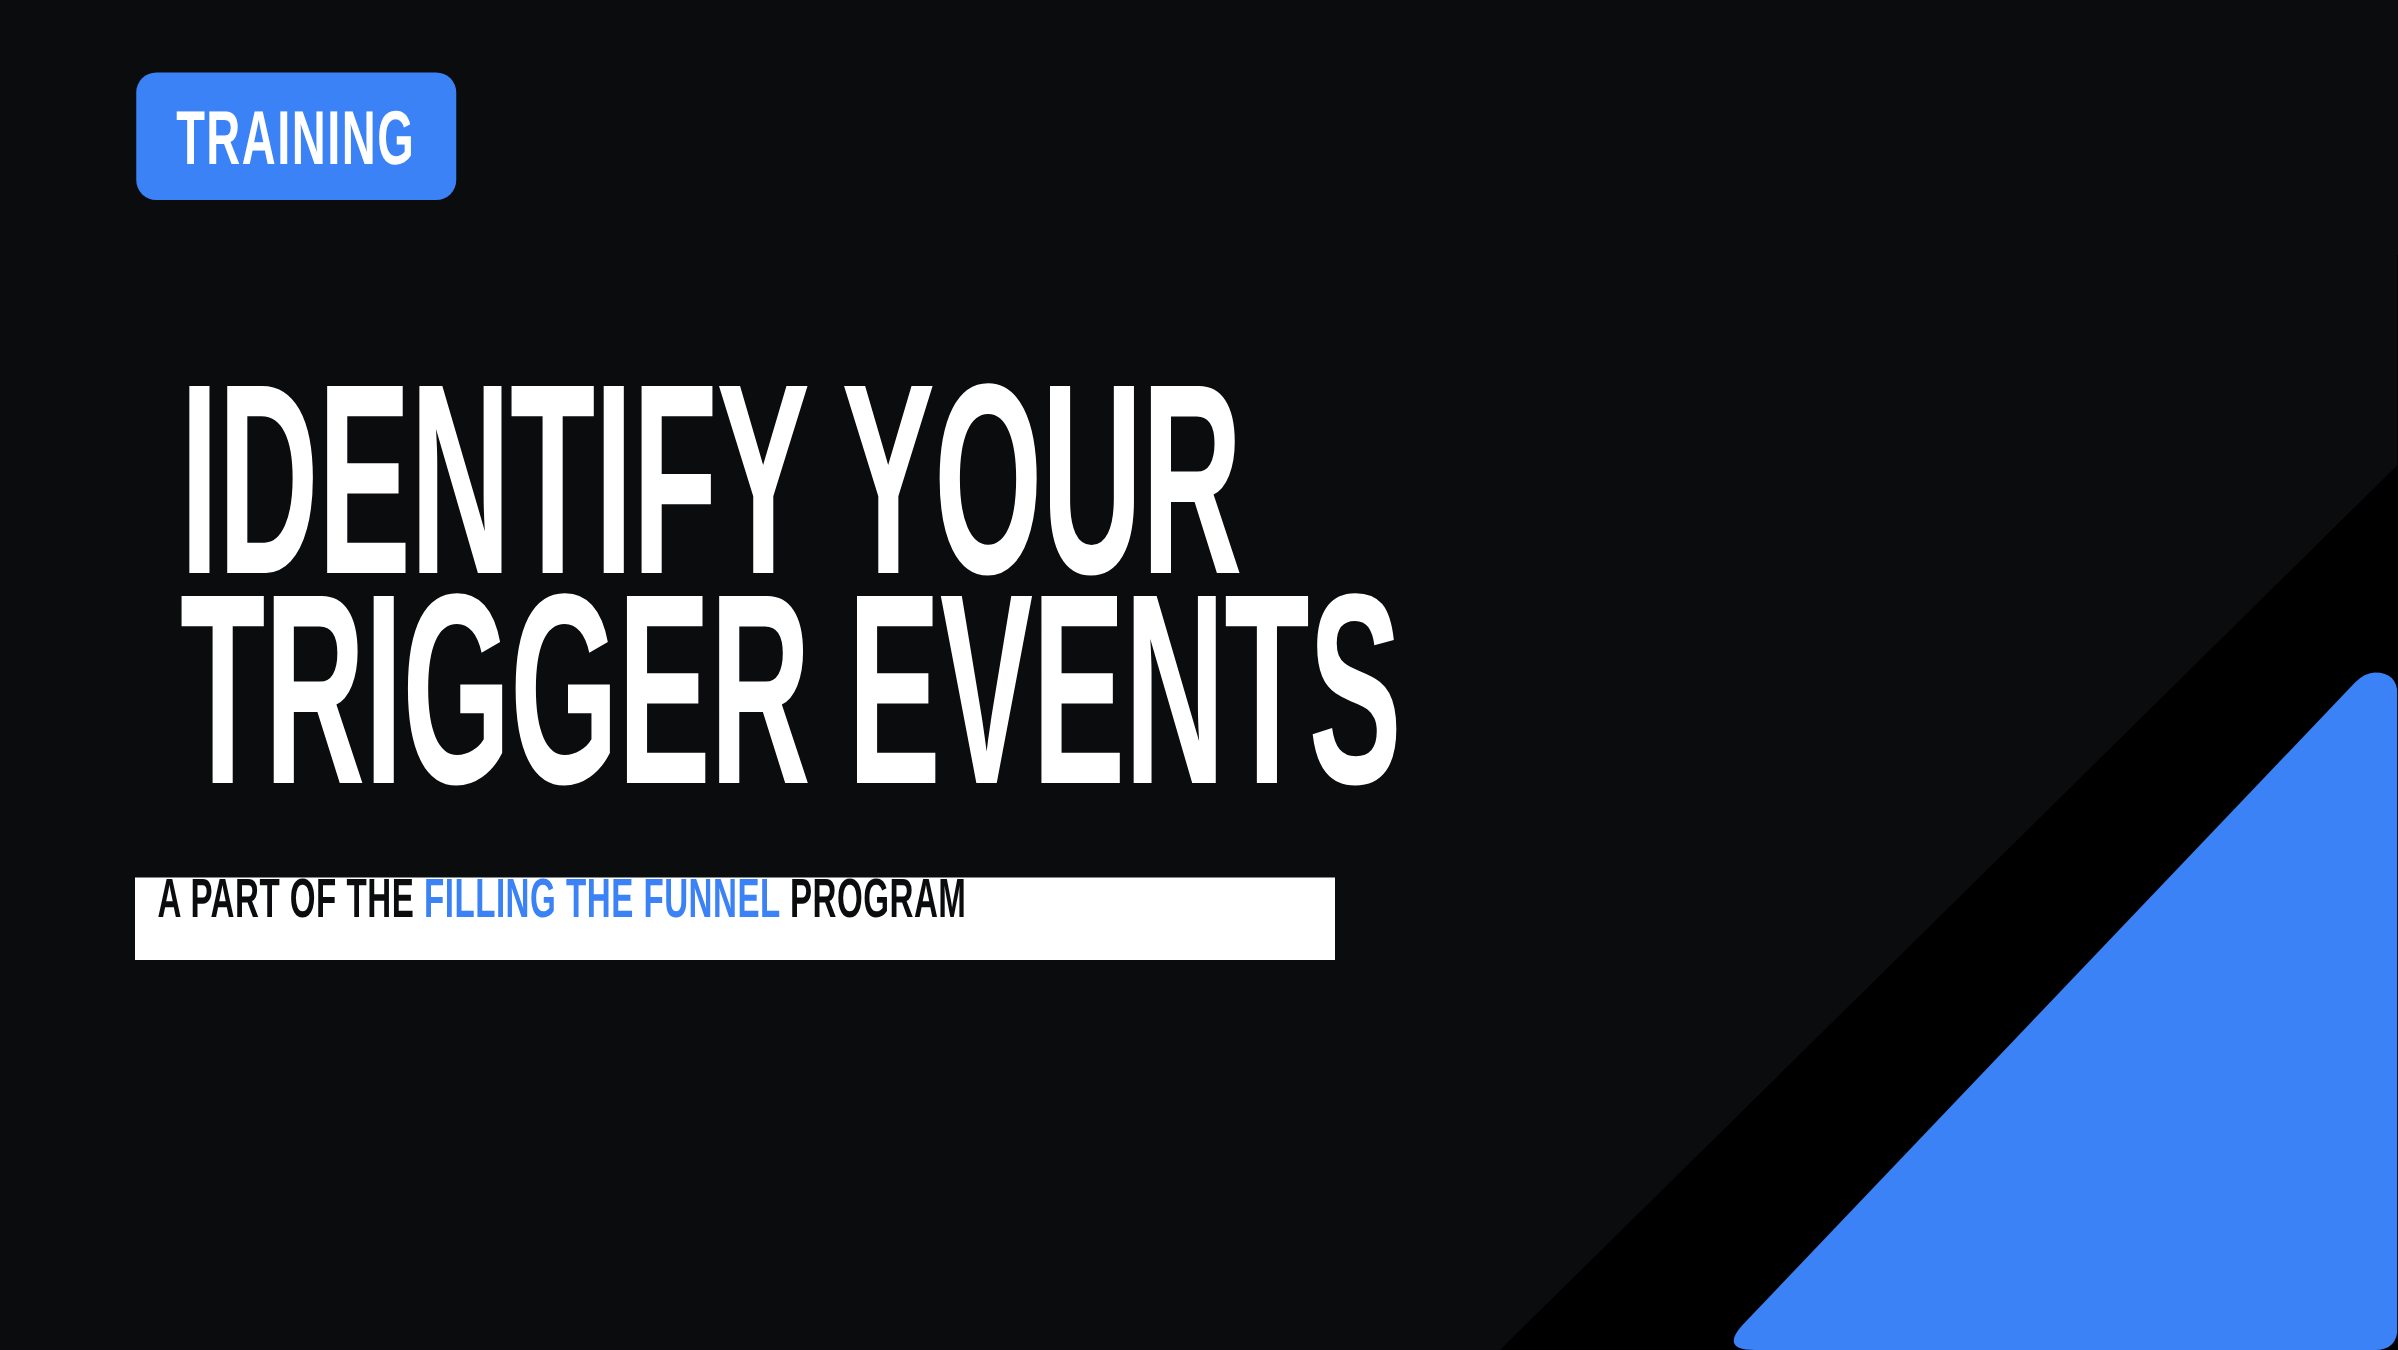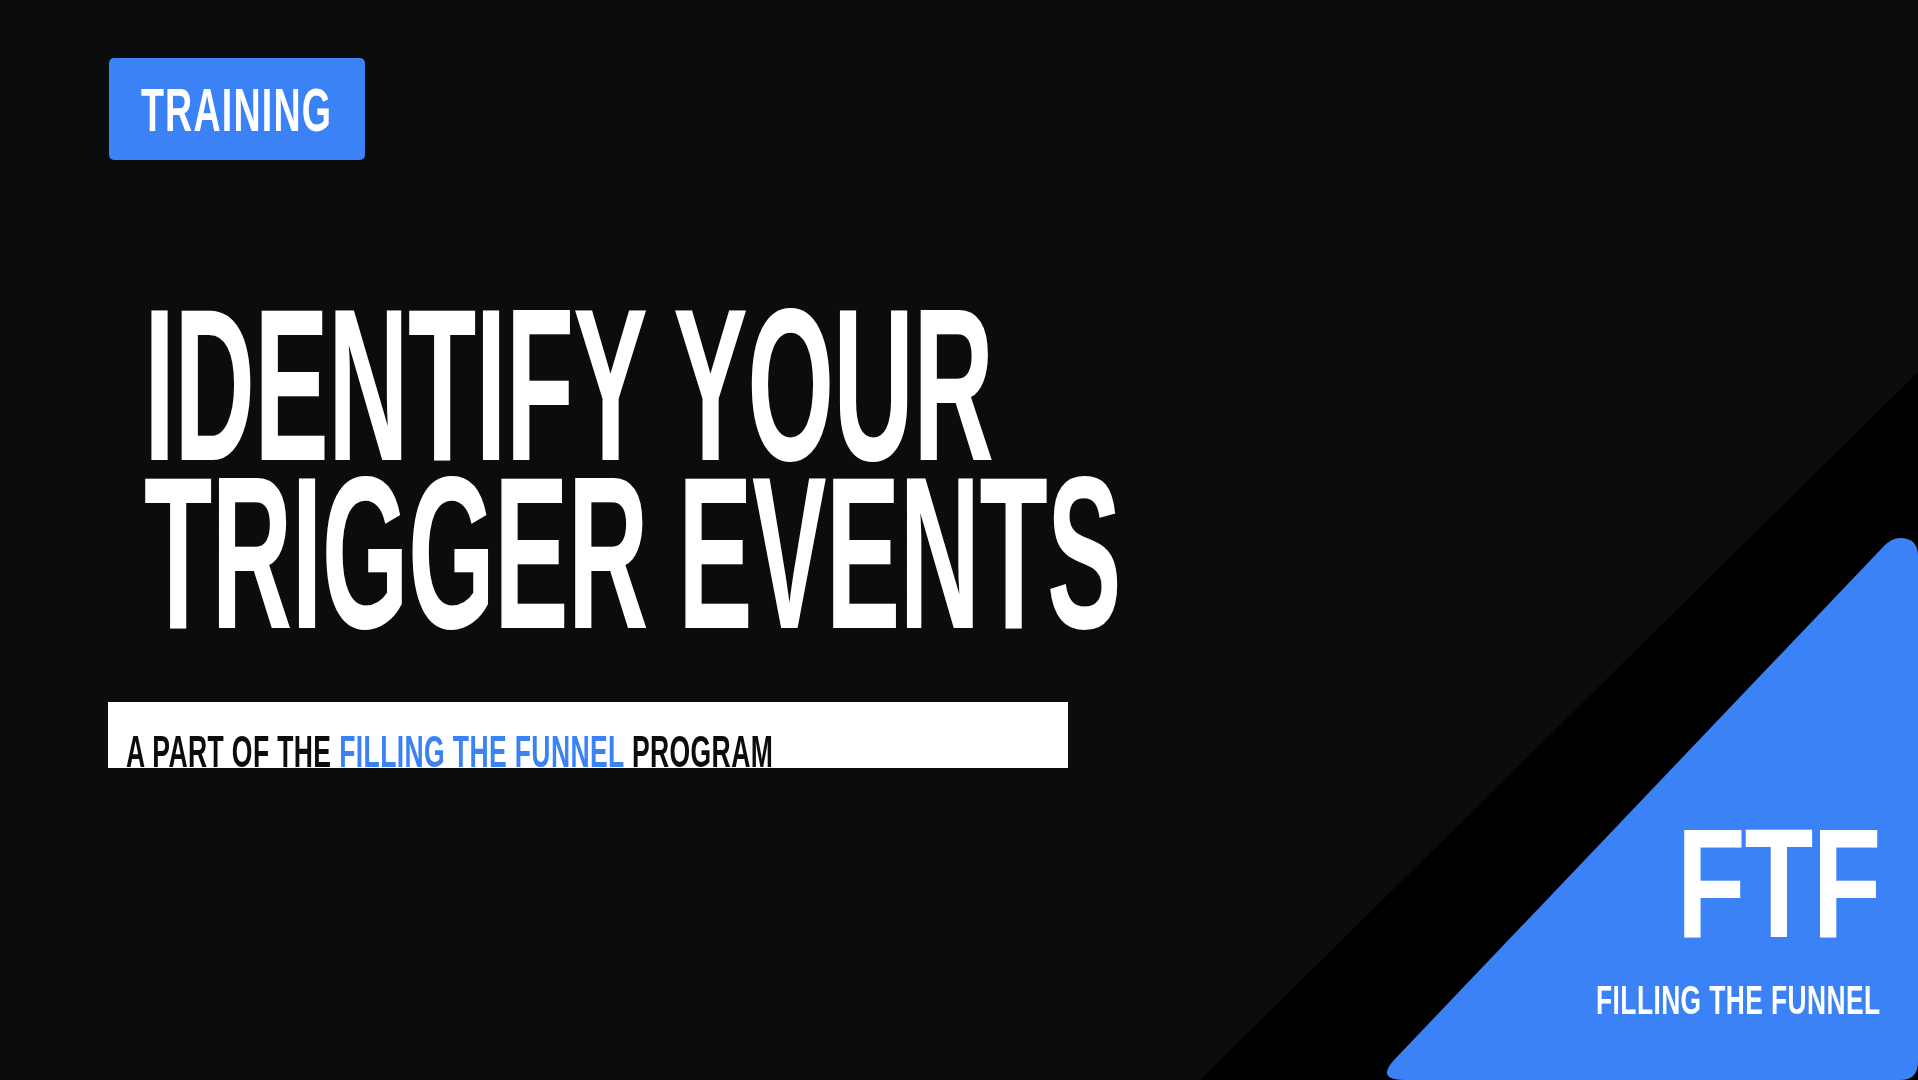--- a/index.html
+++ b/index.html
@@ -29,21 +29,21 @@
   }
 
   
   #training-badge {
     position: absolute;
     left: 109px;
     top: 58px;
     width: 256px;
     height: 102px;
     background: #3b82f6;
-    border-radius: 5px;
+    border-radius: 16px;
     display: flex;
     align-items: center;
     justify-content: center;
   }
   #training-badge .badge-text {
     color: #ffffff;
     font-size: 47px;
     font-weight: 700;
     letter-spacing: 1.5px;
     line-height: 1;
@@ -74,21 +74,21 @@
 
   
   #subtitle-bar {
     position: absolute;
     left: 108px;
     top: 702px;
     width: 960px;
     height: 66px;
     background: #ffffff;
     display: flex;
-    align-items: flex-end;
+    align-items: flex-start;
   }
   #subtitle-bar .sub-text {
     margin-left: 18px;
     font-size: 34px;
     font-weight: 700;
     line-height: 1;
     white-space: nowrap;
     letter-spacing: 0.5px;
     transform: scaleX(0.78) scaleY(1.30);
     transform-origin: left center;
@@ -155,18 +155,14 @@
     <div class="line">IDENTIFY YOUR</div>
     <div class="line">TRIGGER EVENTS</div>
   </div>
 
   <div id="subtitle-bar">
     <div class="sub-text">
       <span class="sub-dark">A PART OF THE </span><span class="sub-blue">FILLING THE FUNNEL</span><span class="sub-dark"> PROGRAM</span>
     </div>
   </div>
 
-  <div id="ftf-logo">
-    <span class="ftf-mark">FTF</span>
-    <span class="ftf-tagline">FILLING THE FUNNEL</span>
-  </div>
 
 </div>
 
 </body></html>

